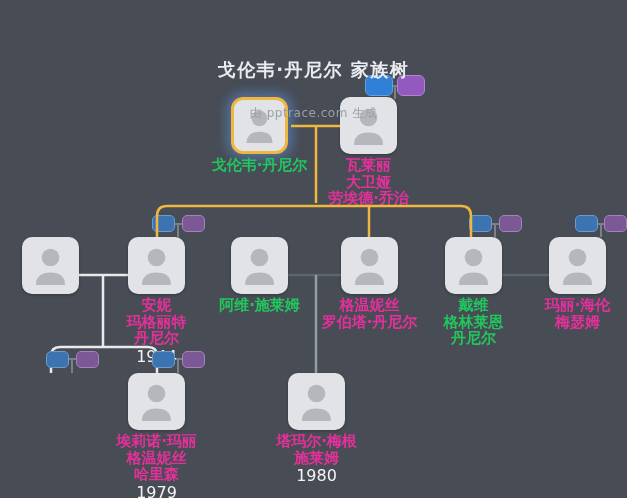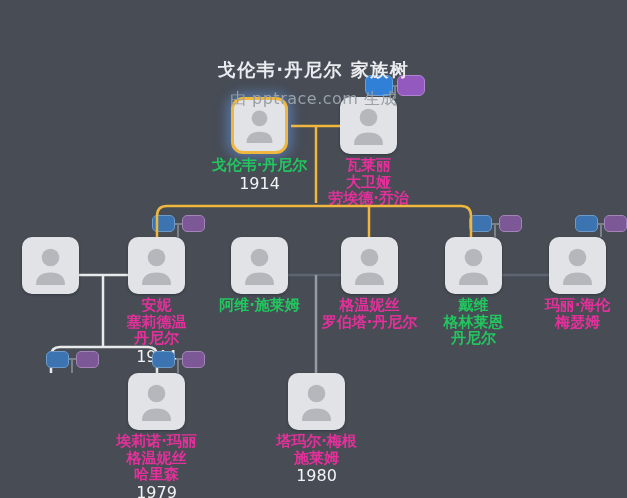--- a/index.html
+++ b/index.html
@@ -7,21 +7,21 @@
     width:627px;height:498px;overflow:hidden;position:relative;
     background:#474C55;
     font-family:"DejaVu Sans","Liberation Sans",sans-serif;
   }
   .stage{position:absolute;inset:0;width:627px;height:498px;}
   svg.lines{position:absolute;left:0;top:0;pointer-events:none;}
   .z1{z-index:1}.z4{z-index:4}
 
   .header{position:absolute;top:16px;left:0;width:627px;text-align:center;z-index:5;}
   .title{font-size:18px;font-weight:bold;color:#EAECEF;letter-spacing:1.5px;margin-top:42px;}
-  .subtitle{font-size:16px;color:#99A0A8;margin-top:7px;letter-spacing:.5px;}
+  .subtitle{font-size:12px;color:#99A0A8;margin-top:23px;letter-spacing:.5px;}
 
   .person{position:absolute;width:57px;z-index:2;}
   .pbox{
     width:57px;height:57px;background:#E2E3E6;border-radius:10px;
     box-shadow:0 1px 3px rgba(0,0,0,.28);
     display:flex;align-items:center;justify-content:center;box-sizing:border-box;
   }
   .pbox.selected{
     border:3px solid #EFB73E;border-radius:12px;
     box-shadow:0 0 12px 4px rgba(98,152,224,.55);
@@ -101,21 +101,20 @@
 
   <div class="person" style="left:231px;top:97px">
     <div class="pbox selected">
       <svg class="avatar" viewBox="0 0 57 57">
           <circle cx="28.5" cy="20.5" r="8.8"></circle>
           <path d="M14,48 Q14,35.5 28.5,35.5 Q43,35.5 43,48 Z"></path>
         </svg>
     </div>
     <div class="plabel male">
       <span class="nm">戈伦韦·丹尼尔</span>
-      <span class="yr">1914</span>
     </div>
   </div>
 
   <div class="person" style="left:340px;top:97px">
     <div class="pbox">
       <svg class="avatar" viewBox="0 0 57 57">
           <circle cx="28.5" cy="20.5" r="8.8"></circle>
           <path d="M14,48 Q14,35.5 28.5,35.5 Q43,35.5 43,48 Z"></path>
         </svg>
     </div>
@@ -137,21 +136,21 @@
 
   <div class="person" style="left:128px;top:237px">
     <div class="pbox">
       <svg class="avatar" viewBox="0 0 57 57">
           <circle cx="28.5" cy="20.5" r="8.8"></circle>
           <path d="M14,48 Q14,35.5 28.5,35.5 Q43,35.5 43,48 Z"></path>
         </svg>
     </div>
     <div class="plabel female">
       <span class="nm">安妮</span>
-      <span class="nm">塞莉德温</span>
+      <span class="nm">玛格丽特</span>
       <span class="nm">丹尼尔</span>
       <span class="yr">1944</span>
     </div>
   </div>
 
   <div class="person" style="left:231px;top:237px">
     <div class="pbox">
       <svg class="avatar" viewBox="0 0 57 57">
           <circle cx="28.5" cy="20.5" r="8.8"></circle>
           <path d="M14,48 Q14,35.5 28.5,35.5 Q43,35.5 43,48 Z"></path>

